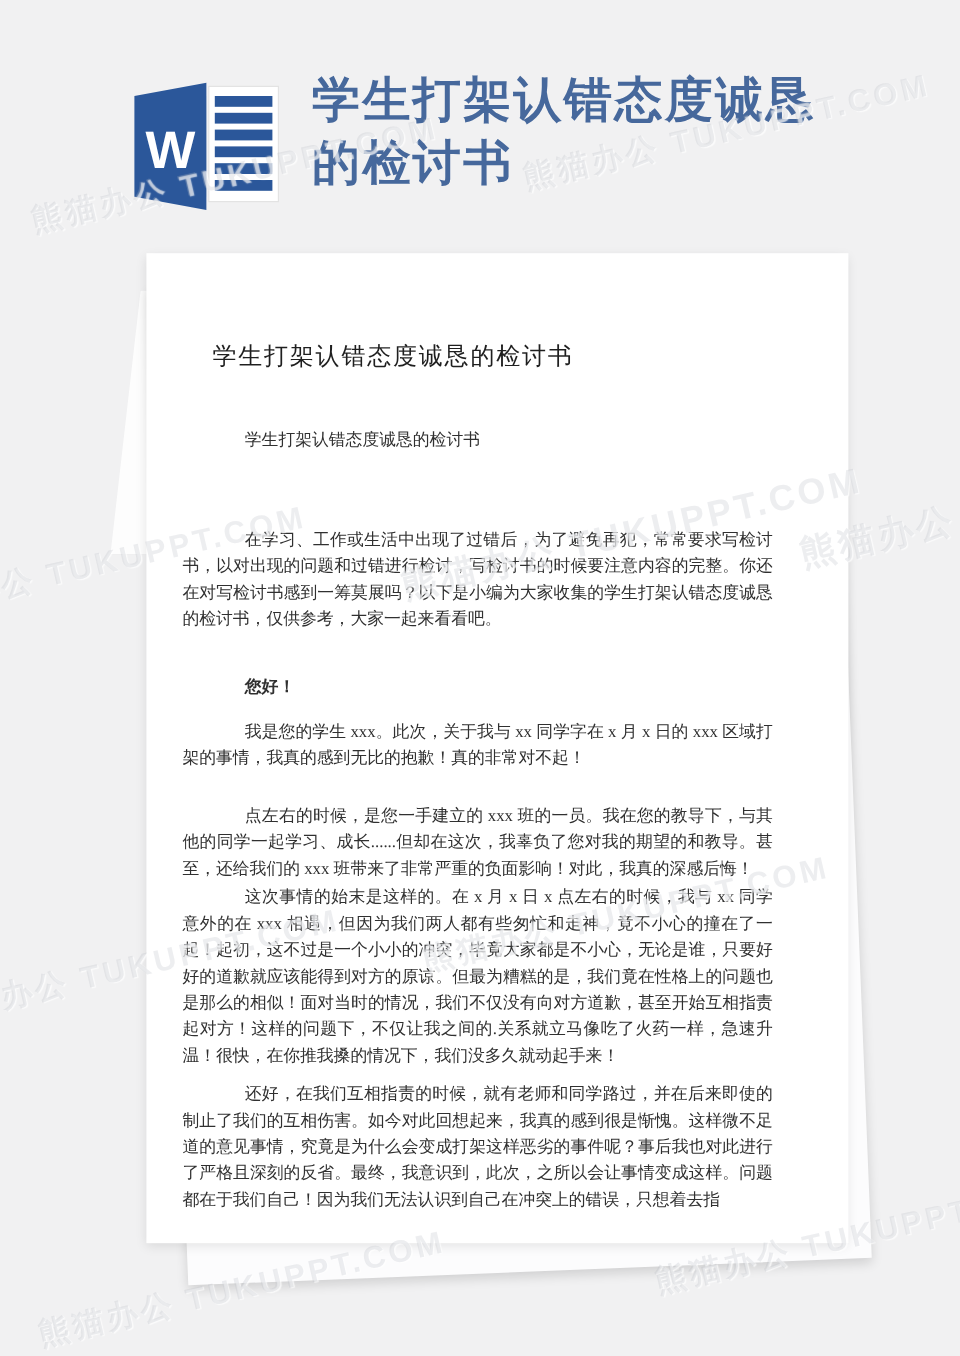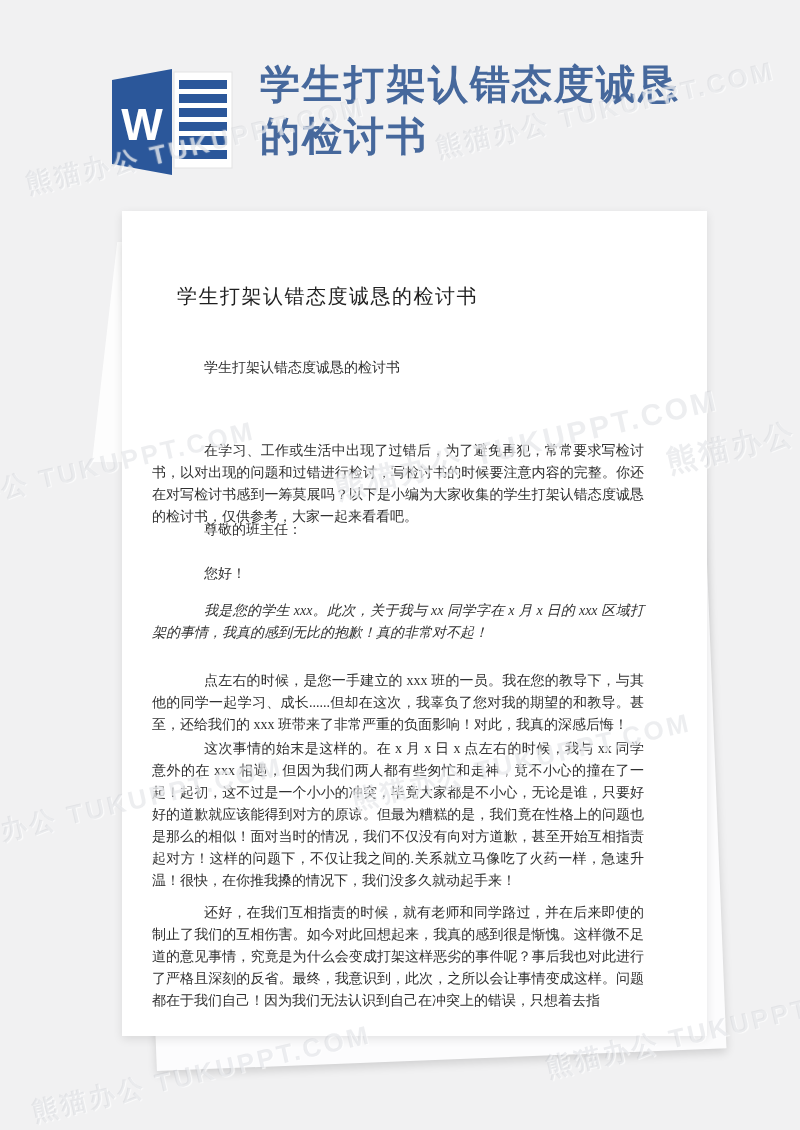--- a/index.html
+++ b/index.html
@@ -52,22 +52,22 @@
   }
   .doc-block{
     position:absolute;left:30px;width:492px;
     font-family:"Liberation Serif","DejaVu Serif",serif;
     font-size:14px;line-height:22px;color:#303030;
     text-align:justify;text-indent:52px;
   }
   .doc-heading{top:146px;}
   .blk-intro{top:197px;margin-top:32px;}
   .blk-salutation{top:308px;}
-  .blk-greeting{top:352px;}
-  .blk-apology{top:389px;font-style:italic;}
+  .blk-greeting{top:352px;font-weight:bold;}
+  .blk-apology{top:389px;}
   .blk-background{top:459px;}
   .blk-incident{top:527px;}
   .blk-reflection{top:691px;}
 
   
   .watermark-layer{position:absolute;inset:0;z-index:9;pointer-events:none;}
   .wm{
     position:absolute;white-space:nowrap;
     font-size:26px;font-weight:bold;letter-spacing:3px;
     color:rgba(173,177,186,0.22);
@@ -109,21 +109,20 @@
     <div class="header-title">学生打架认错态度诚恳的检讨书</div>
   </div>
 
   <div class="sheet-wedge"></div>
   <div class="sheet-back"></div>
 
   <div class="page">
     <div class="doc-title">学生打架认错态度诚恳的检讨书</div>
     <div class="doc-block doc-heading">学生打架认错态度诚恳的检讨书</div>
     <div class="doc-block blk-intro">在学习、工作或生活中出现了过错后，为了避免再犯，常常要求写检讨书，以对出现的问题和过错进行检讨，写检讨书的时候要注意内容的完整。你还在对写检讨书感到一筹莫展吗？以下是小编为大家收集的学生打架认错态度诚恳的检讨书，仅供参考，大家一起来看看吧。</div>
-    <div class="doc-block blk-salutation">尊敬的班主任：</div>
     <div class="doc-block blk-greeting">您好！</div>
     <div class="doc-block blk-apology">我是您的学生 xxx。此次，关于我与 xx 同学字在 x 月 x 日的 xxx 区域打架的事情，我真的感到无比的抱歉！真的非常对不起！</div>
     <div class="doc-block blk-background">点左右的时候，是您一手建立的 xxx 班的一员。我在您的教导下，与其他的同学一起学习、成长......但却在这次，我辜负了您对我的期望的和教导。甚至，还给我们的 xxx 班带来了非常严重的负面影响！对此，我真的深感后悔！</div>
     <div class="doc-block blk-reflection">还好，在我们互相指责的时候，就有老师和同学路过，并在后来即使的制止了我们的互相伤害。如今对此回想起来，我真的感到很是惭愧。这样微不足道的意见事情，究竟是为什么会变成打架这样恶劣的事件呢？事后我也对此进行了严格且深刻的反省。最终，我意识到，此次，之所以会让事情变成这样。问题都在于我们自己！因为我们无法认识到自己在冲突上的错误，只想着去指</div>
     <div class="doc-block blk-incident">这次事情的始末是这样的。在 x 月 x 日 x 点左右的时候，我与 xx 同学意外的在 xxx 相遇，但因为我们两人都有些匆忙和走神，竟不小心的撞在了一起！起初，这不过是一个小小的冲突，毕竟大家都是不小心，无论是谁，只要好好的道歉就应该能得到对方的原谅。但最为糟糕的是，我们竟在性格上的问题也是那么的相似！面对当时的情况，我们不仅没有向对方道歉，甚至开始互相指责起对方！这样的问题下，不仅让我之间的.关系就立马像吃了火药一样，急速升温！很快，在你推我搡的情况下，我们没多久就动起手来！</div>
   </div>
 
   <div class="watermark-layer">
     <span class="wm">熊猫办公 TUKUPPT.COM</span>
     <span class="wm">熊猫办公 TUKUPPT.COM</span>

